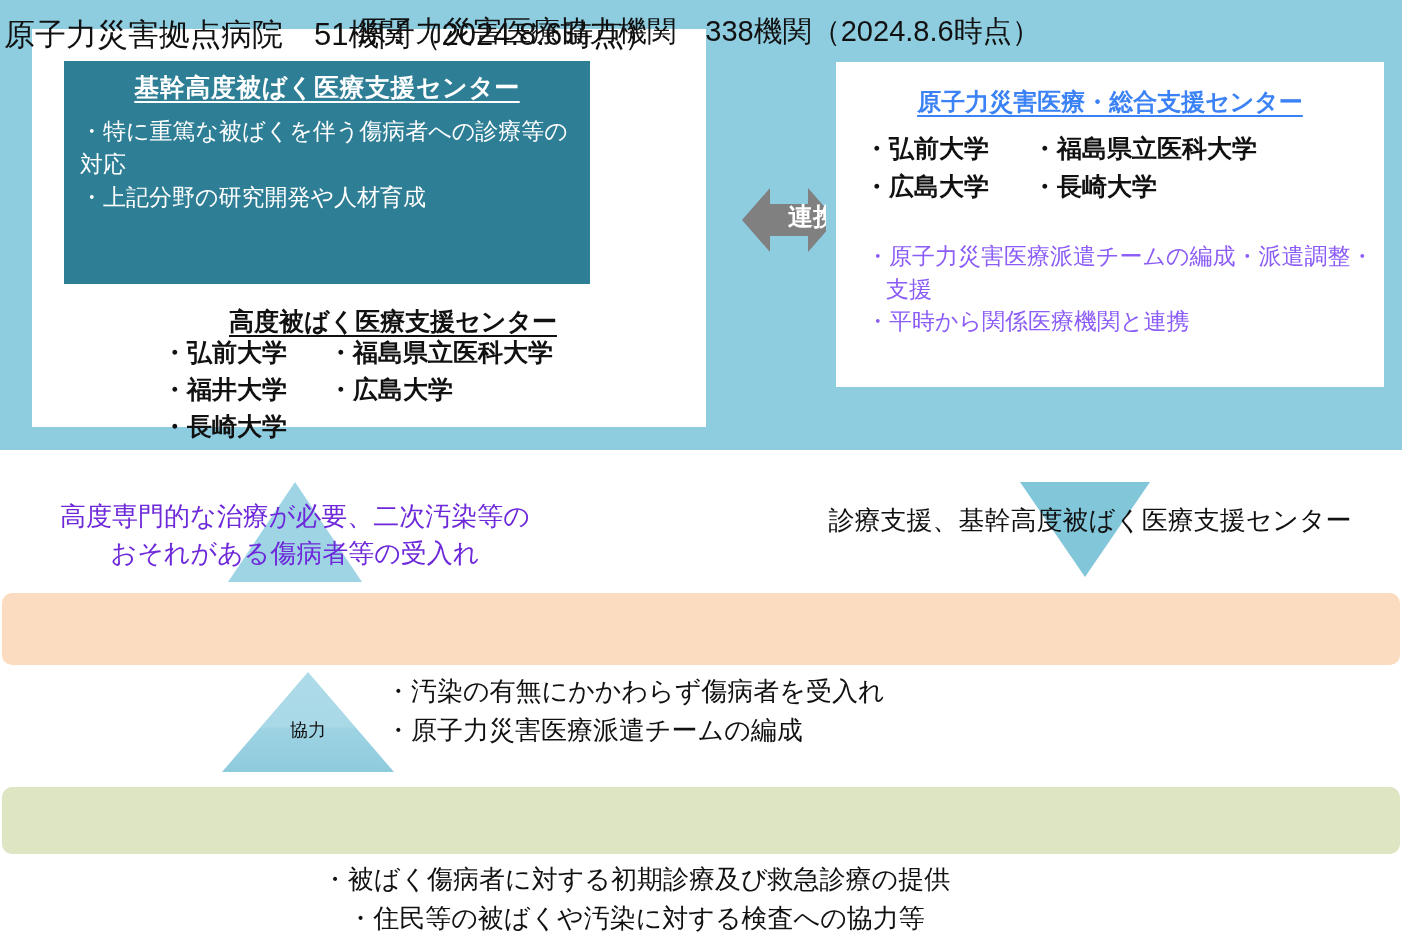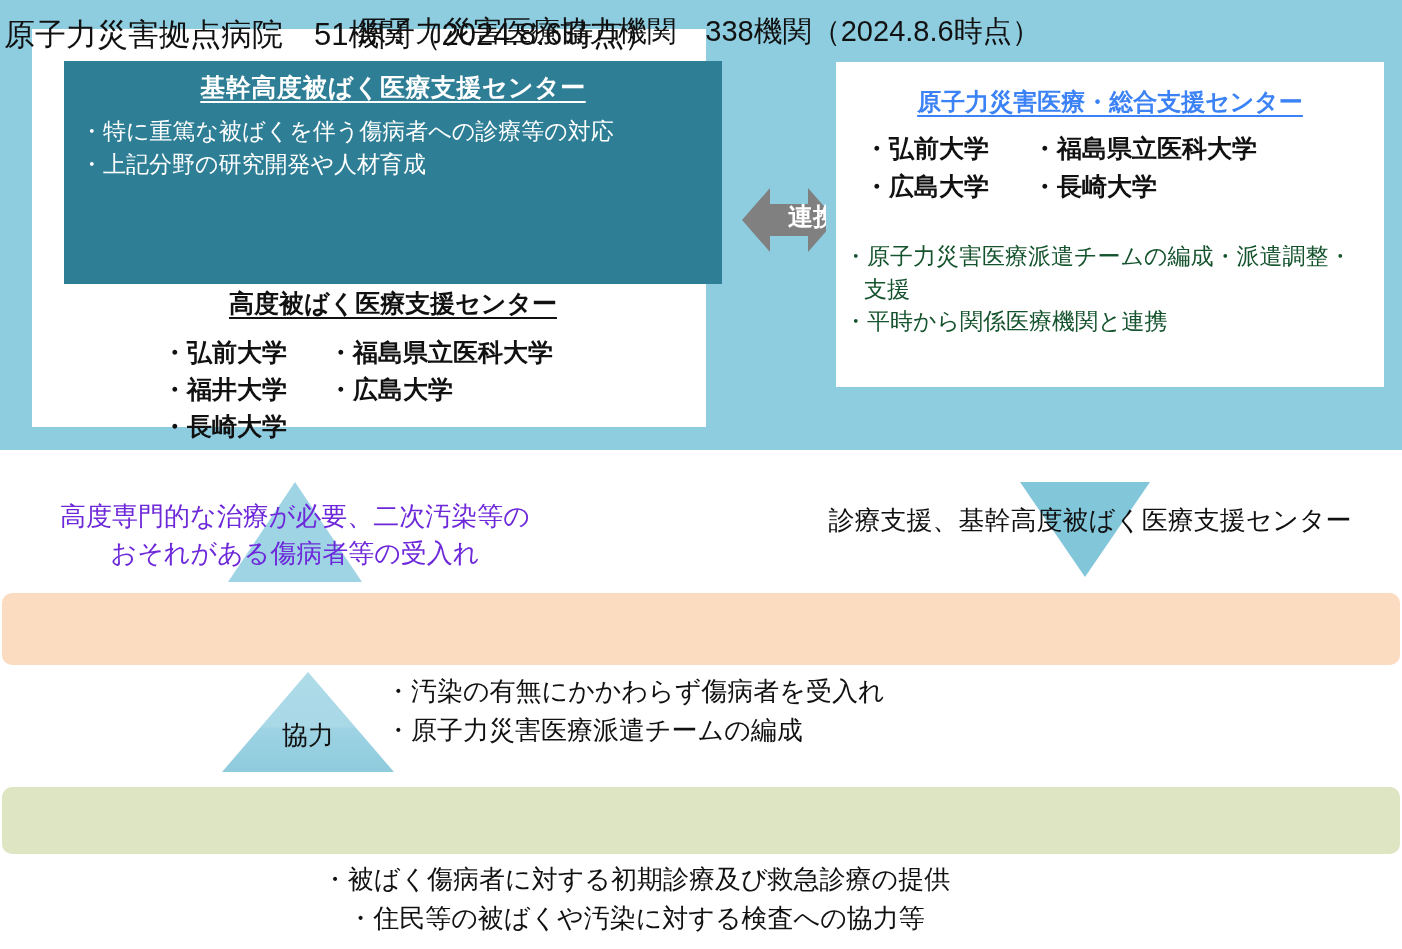--- a/index.html
+++ b/index.html
@@ -36,21 +36,21 @@
   #left-panel-inner {
     position: absolute;
     left: 24px; top: 20px;
     width: 674px; height: 398px;
     background: #ffffff;
     box-sizing: border-box;
   }
   #qst-box {
     position: absolute;
     left: 32px; top: 32px;
-    width: 658px; height: 223px;
+    width: 526px; height: 223px;
     background: #2e7e95;
     color: #ffffff;
     box-sizing: border-box;
     padding: 10px 6px 4px 6px;
   }
   .box-title {
     text-align: center;
     font-weight: bold;
     font-size: 25px;
     letter-spacing: 0.5px;
@@ -67,21 +67,21 @@
   }
   #qst-bullets {
     margin-top: 10px;
     padding-left: 10px;
     font-size: 23px;
     font-weight: 500;
     line-height: 1.45;
   }
   #support-title {
     position: absolute;
-    left: 0; top: 258px;
+    left: 0; top: 276px;
     width: 722px;
     text-align: center;
     font-weight: bold;
     font-size: 25px;
     color: #111;
     text-decoration: underline;
     text-underline-offset: 5px;
   }
   #support-list {
     position: absolute;
@@ -126,25 +126,25 @@
     position: absolute;
     left: 28px; top: 68px;
     font-weight: bold;
     font-size: 25px;
     line-height: 1.5;
     color: #111;
   }
   #right-univ-list .u-cell.w1 { min-width: 168px; }
   #right-bullets {
     position: absolute;
-    left: 8px; top: 178px;
+    left: 30px; top: 178px;
     width: 525px;
     font-size: 23px;
     line-height: 1.42;
-    color: #14532d;
+    color: #8b5cf6;
   }
   #right-bullets .hang { padding-left: 20px; text-indent: -20px; }
 
   
   #renkei-arrow {
     position: absolute;
     left: 740px; top: 170px;
     width: 98px; height: 100px;
   }
   #renkei-label {
@@ -223,21 +223,21 @@
   #tri-kyoryoku {
     position: absolute;
     left: 222px; top: 672px;
     width: 172px; height: 100px;
   }
   #kyoryoku-label {
     position: absolute;
     left: 222px; top: 718px;
     width: 172px;
     text-align: center;
-    font-size: 26px;
+    font-size: 18px;
     color: #111;
   }
 
   
   #green-bar {
     position: absolute;
     left: 2px; top: 787px;
     width: 1398px; height: 67px;
     background: #dde5c3;
     border-radius: 10px;

